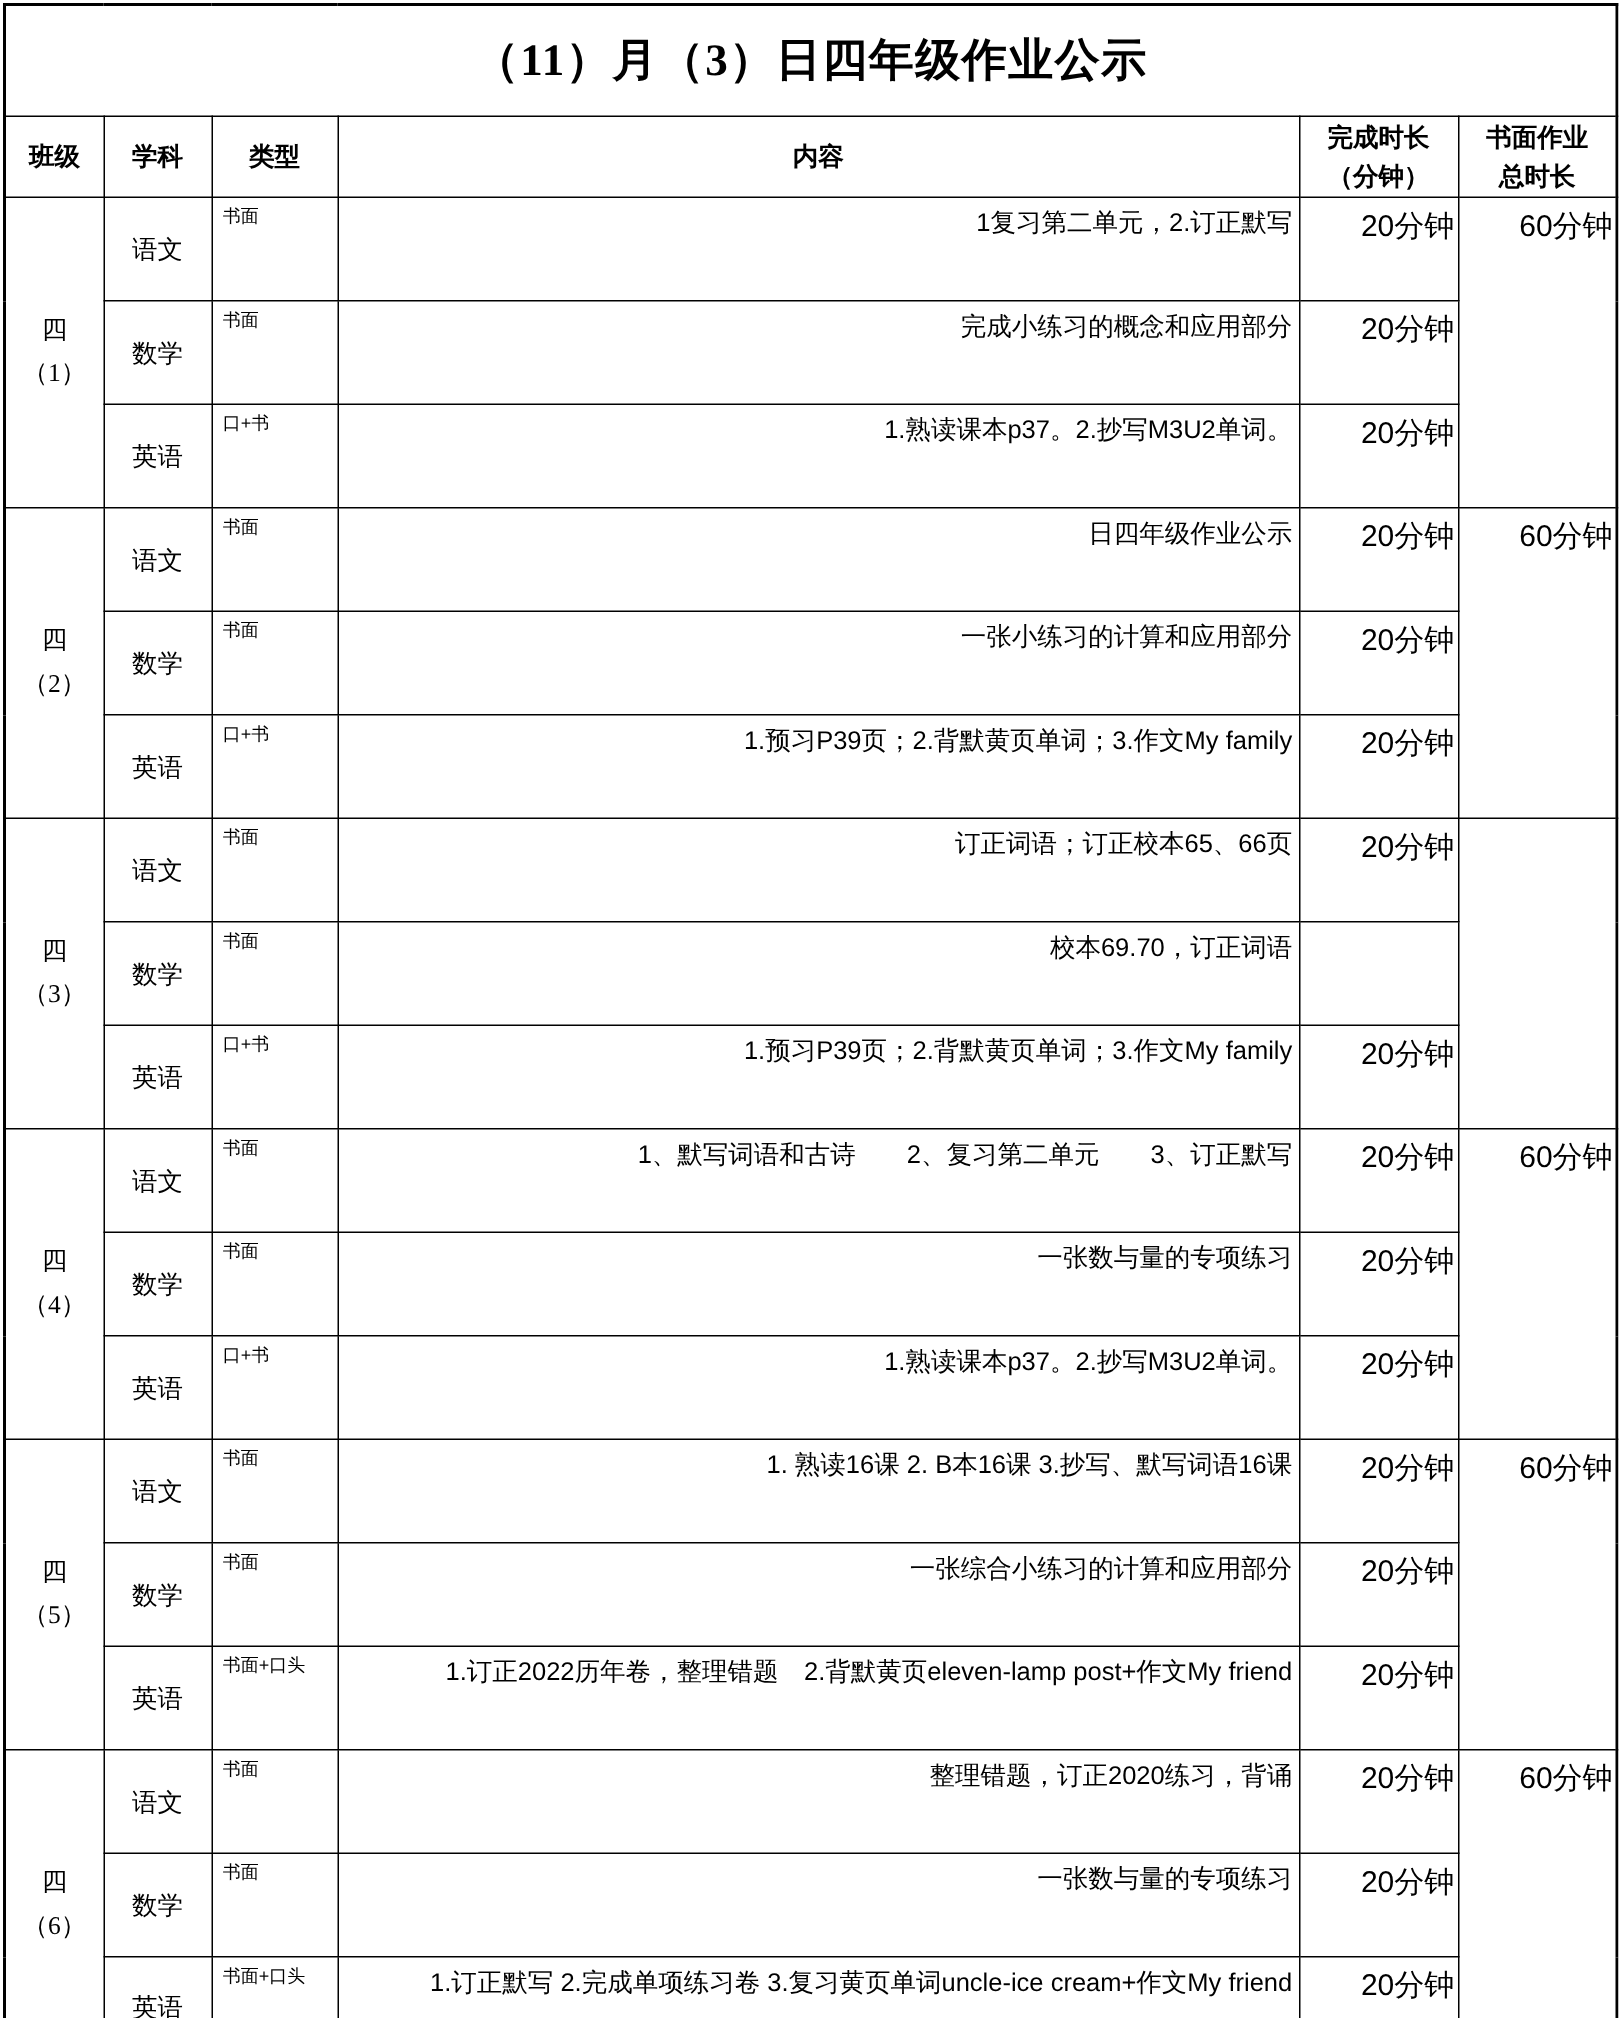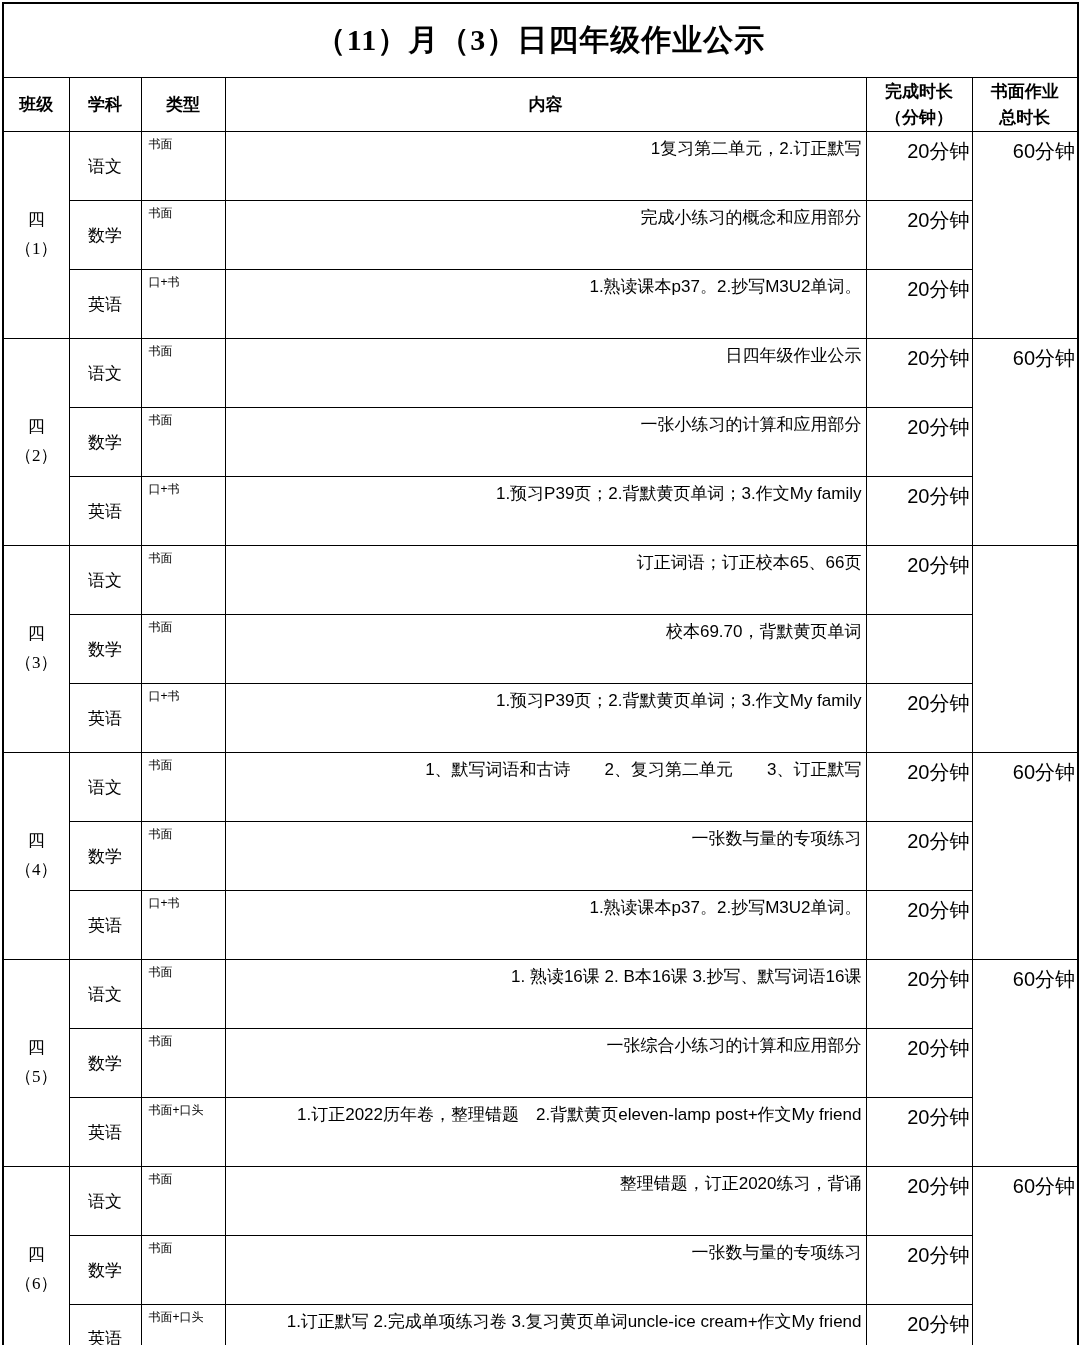--- a/index.html
+++ b/index.html
@@ -163,21 +163,21 @@
 （3）</td>
       <td class="subj-cell">语文</td>
       <td class="type-cell">书面</td>
       <td class="content-cell">订正词语；订正校本65、66页</td>
       <td class="dur-cell">20分钟</td>
       <td class="total-cell" rowspan="3"></td>
     </tr>
     <tr class="data-row">
       <td class="subj-cell">数学</td>
       <td class="type-cell">书面</td>
-      <td class="content-cell">校本69.70，背默黄页单词</td>
+      <td class="content-cell">校本69.70，订正词语</td>
       <td class="dur-cell"></td>
     </tr>
     <tr class="data-row">
       <td class="subj-cell">英语</td>
       <td class="type-cell">口+书</td>
       <td class="content-cell">1.预习P39页；2.背默黄页单词；3.作文My family</td>
       <td class="dur-cell">20分钟</td>
     </tr>
 
     <tr class="data-row">

